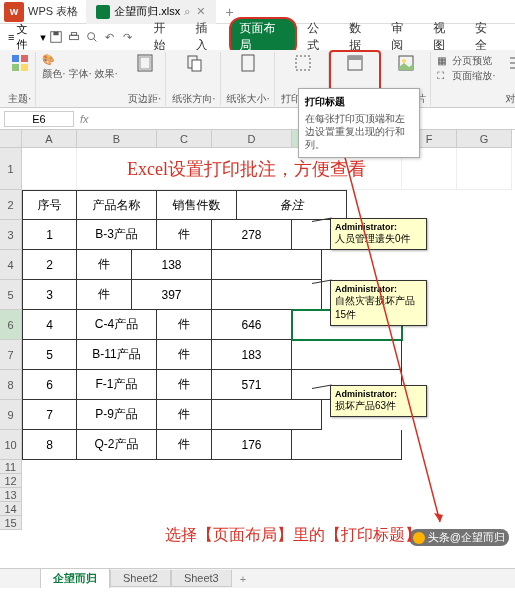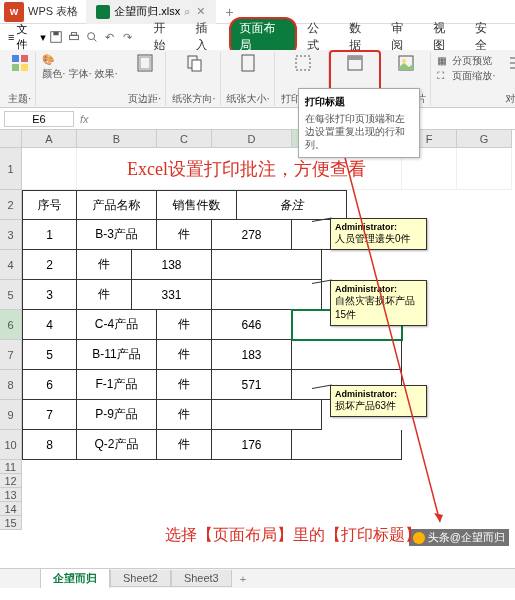--- a/index.html
+++ b/index.html
@@ -66,21 +66,21 @@
   .comment { position: absolute; background: #ffffcc; border: 1px solid #333; padding: 3px 4px; font-size: 10px; width: 97px; z-index: 5; box-shadow: 1px 1px 2px rgba(0,0,0,0.3); }
   .comment-author { font-weight: bold; font-size: 9px; }
   .comment-line { position: absolute; border-top: 1px solid #333; transform-origin: left center; z-index: 4; }
   
   .annotation-text { position: absolute; color: #d93025; font-size: 16px; font-family: SimSun, serif; z-index: 6; }
   
   .sheet-tabs { display: flex; align-items: center; height: 20px; background: #f3f3f3; border-top: 1px solid #ccc; padding-left: 40px; gap: 0; }
   .sheet-tab { padding: 2px 12px; font-size: 11px; border: 1px solid #ccc; border-top: none; background: #e8e8e8; color: #555; }
   .sheet-tab.active { background: #fff; color: #0b7b3e; font-weight: bold; }
   .sheet-add { padding: 0 8px; color: #888; }
-  .watermark { position: absolute; right: 6px; bottom: 22px; font-size: 11px; color: #fff; background: rgba(0,0,0,0.55); padding: 1px 4px; border-radius: 0; display: flex; align-items: center; gap: 3px; }
+  .watermark { position: absolute; right: 6px; bottom: 22px; font-size: 11px; color: #fff; background: rgba(0,0,0,0.55); padding: 1px 4px; border-radius: 8px; display: flex; align-items: center; gap: 3px; }
   .wm-icon { width: 12px; height: 12px; background: #ffb300; border-radius: 50%; display: inline-block; }
 </style>
 </head>
 <body>
 
 <div class="titlebar">
   <div class="app-icon">W</div>
   <span class="app-name">WPS 表格</span>
   <div class="tab active">
     <span class="tab-icon"></span>
@@ -284,21 +284,21 @@
       </div>
     <div class="cell-row table-border">
         <div class="cell col-A r-tall">2</div>
         <div class="cell col-C r-tall">件</div>
         <div class="cell col-D r-tall">138</div>
         <div class="cell col-E r-tall"></div>
       </div>
     <div class="cell-row table-border">
         <div class="cell col-A r-tall">3</div>
         <div class="cell col-C r-tall">件</div>
-        <div class="cell col-D r-tall">331</div>
+        <div class="cell col-D r-tall">397</div>
         <div class="cell col-E r-tall"></div>
       </div>
     <div class="cell-row table-border">
         <div class="cell col-A r-tall">4</div>
         <div class="cell col-B r-tall">C-4产品</div>
         <div class="cell col-C r-tall">件</div>
         <div class="cell col-D r-tall">646</div>
         <div class="cell col-E r-tall active-cell"></div>
       </div>
     <div class="cell-row table-border">

